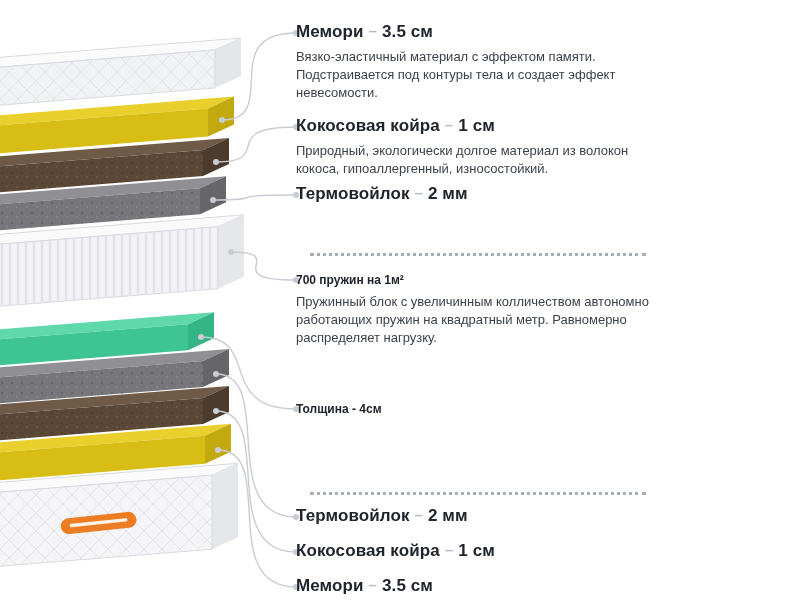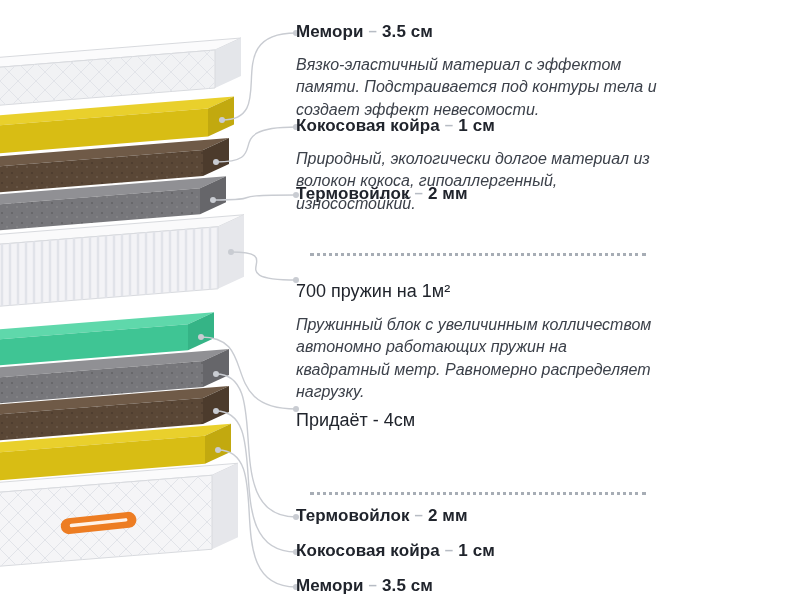--- a/index.html
+++ b/index.html
@@ -10,22 +10,22 @@
     position:relative;
     overflow:hidden;
   }
   #scene-svg { position:absolute; left:0; top:0; }
   .sec { position:absolute; left:296px; width:368px; }
   .sec h3 {
     font-size:17px; font-weight:700; color:var(--heading);
     letter-spacing:.1px; white-space:nowrap;
   }
   .dash { color:var(--dash); margin:0 5px; font-size:15px; position:relative; top:-1px; }
-  .sub { font-weight:400; font-size:18px; margin-top:12px; color:var(--heading); }
-  .sec p { font-size:16px; line-height:1.4; margin-top:12px; color:var(--body);font-style:italic; }
+  .sub { font-weight:700; font-size:12px; margin-top:4px; color:var(--heading); }
+  .sec p { font-size:13px; line-height:1.4; margin-top:6px; color:var(--body); }
   .dotted {
     position:absolute; left:310px; width:336px; height:0;
     border-top:3px dotted var(--separator);
   }
 </style>
 </head>
 <body>
 
 <svg id="scene-svg" width="800" height="600" viewBox="0 0 800 600">
   <defs>
@@ -120,21 +120,21 @@
 </section>
 
 <div class="dotted" style="top:253px"></div>
 
 <section class="sec" style="top:269px">
   <div class="sub">700 пружин на 1м²</div>
   <p>Пружинный блок с увеличинным колличеством автономно работающих пружин на квадратный метр. Равномерно распределяет нагрузку.</p>
 </section>
 
 <section class="sec" style="top:398px">
-  <div class="sub">Придаёт - 4см</div>
+  <div class="sub">Толщина - 4см</div>
 </section>
 
 <div class="dotted" style="top:492px"></div>
 
 <section class="sec" style="top:506px">
   <h3><span>Термовойлок</span><span class="dash">–</span><span>2 мм</span></h3>
 </section>
 
 <section class="sec" style="top:541px">
   <h3><span>Кокосовая койра</span><span class="dash">–</span><span>1 см</span></h3>

